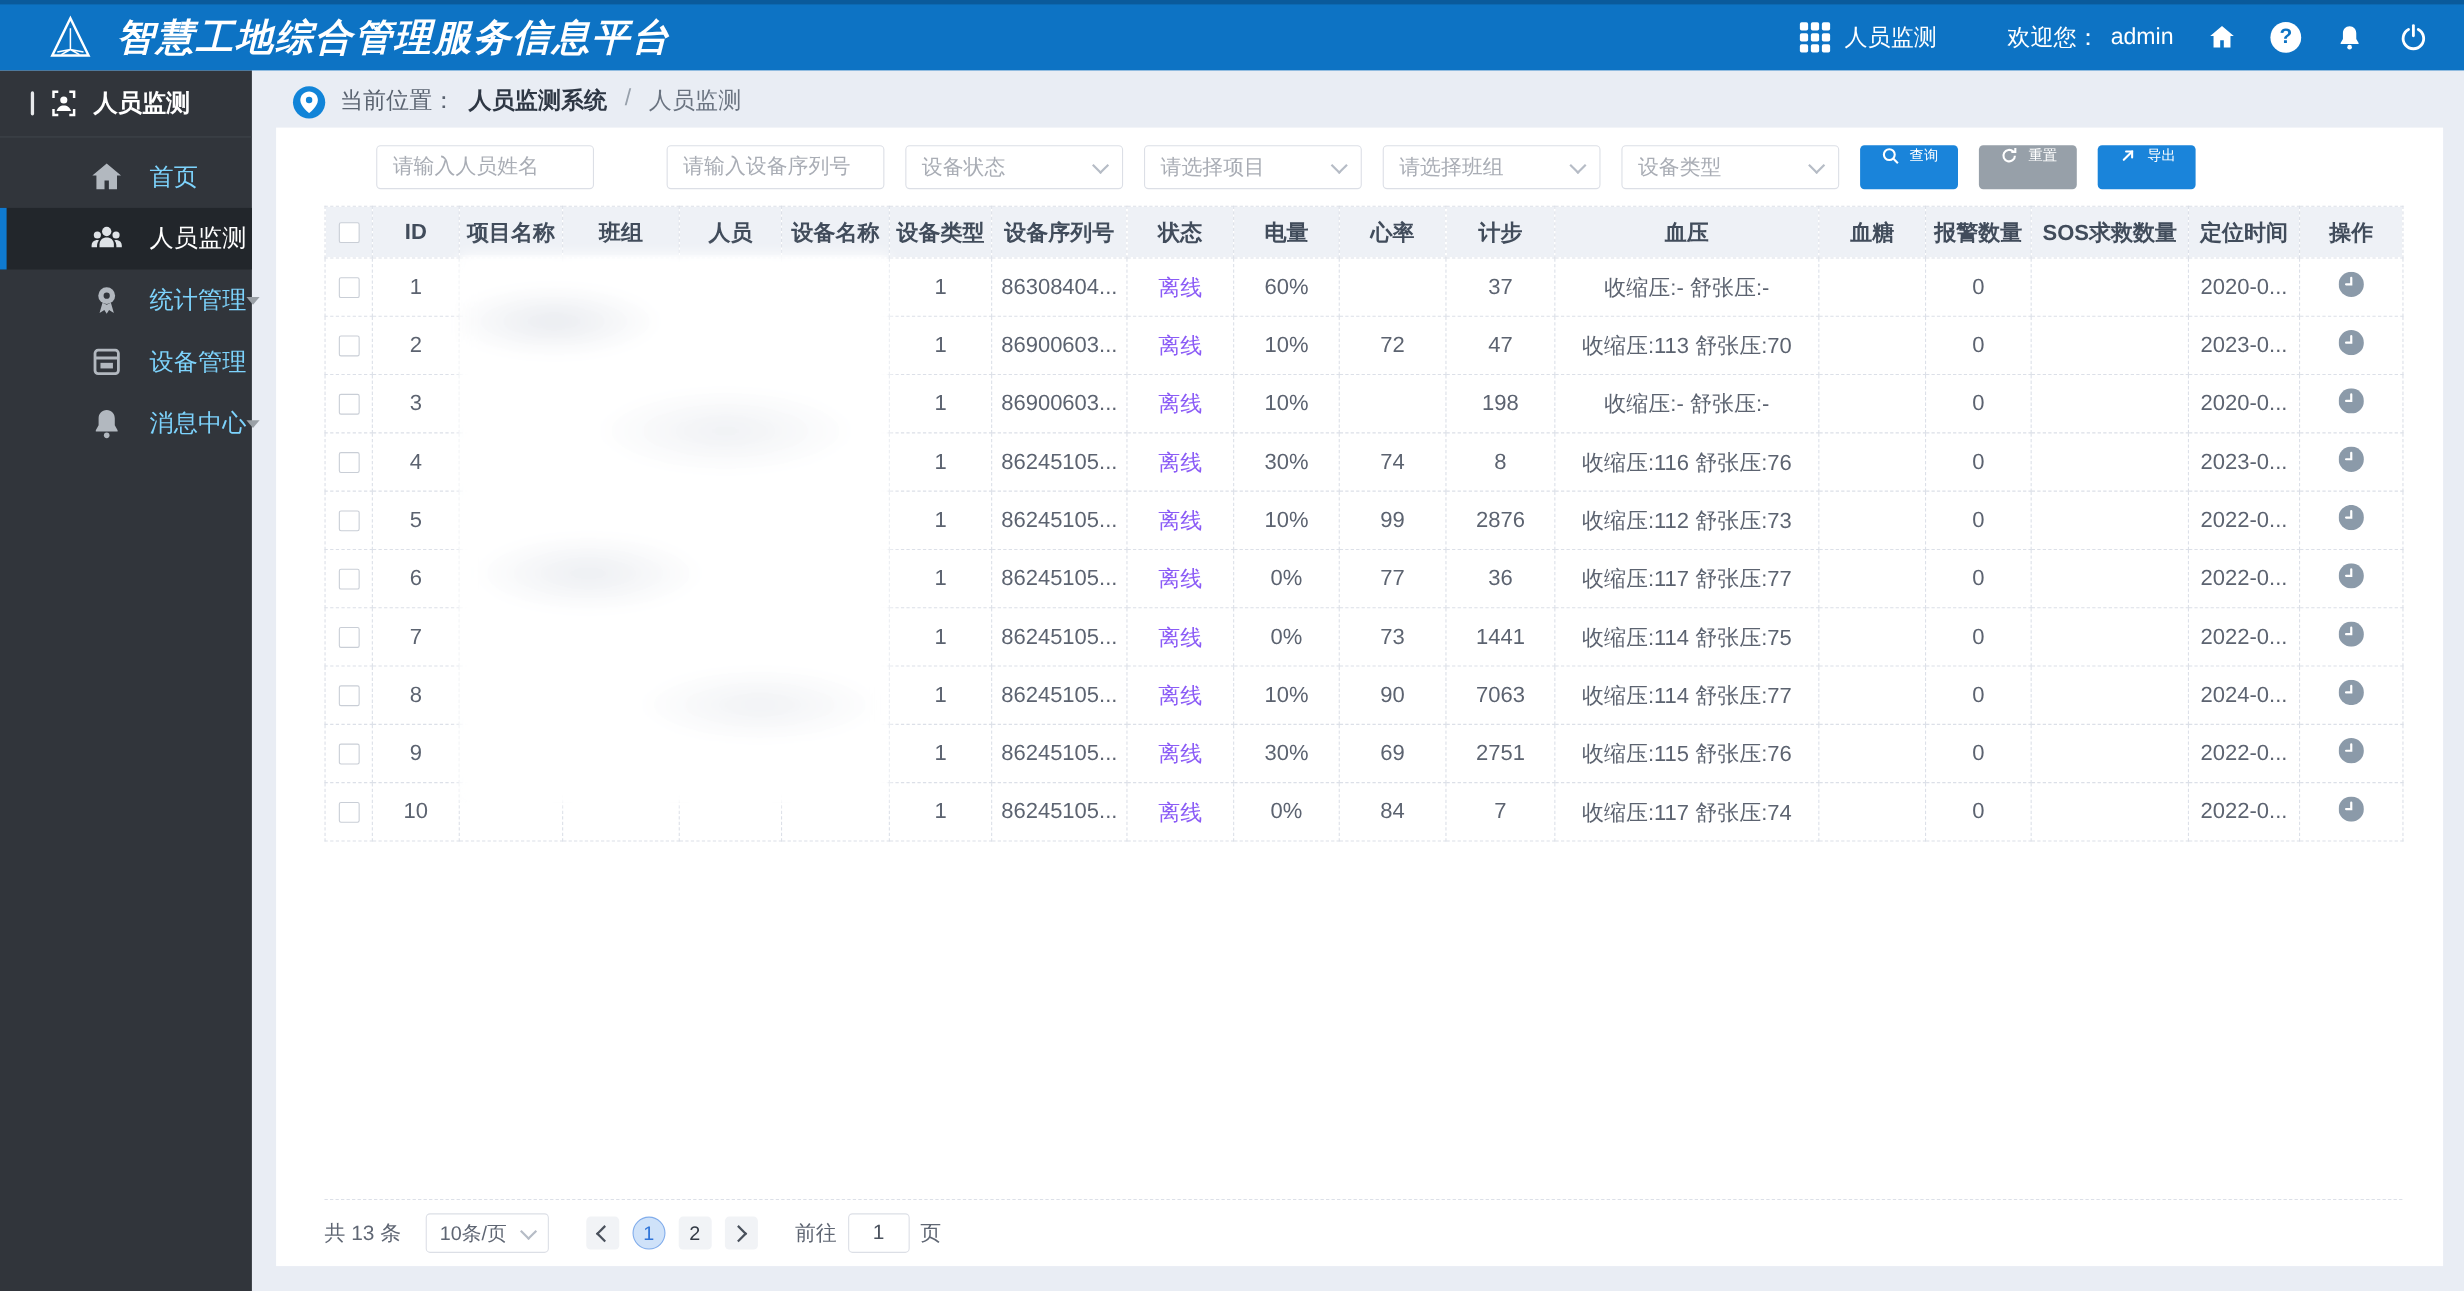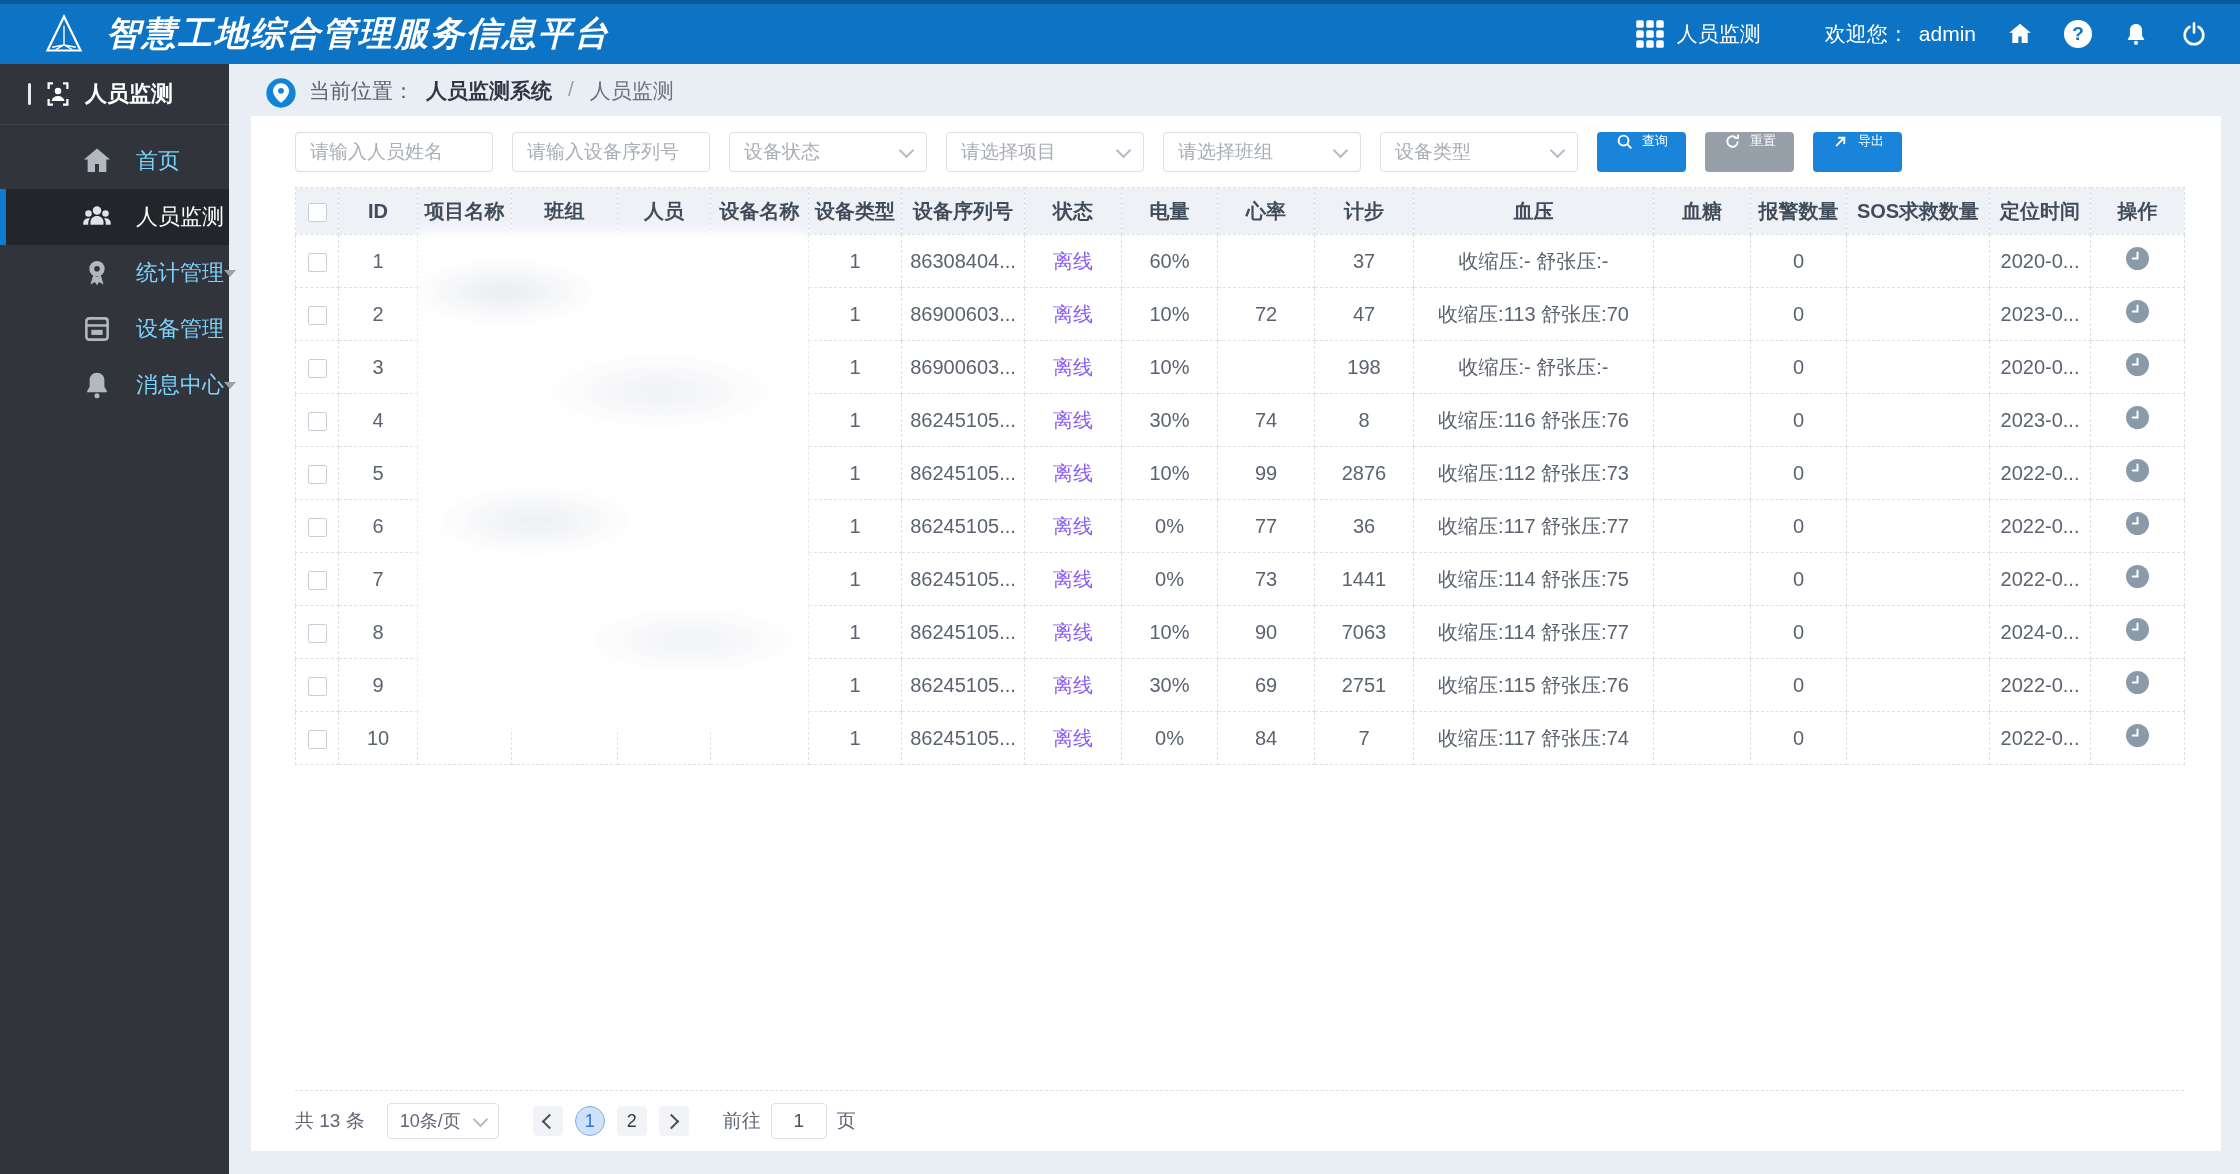--- a/index.html
+++ b/index.html
@@ -46,21 +46,21 @@
   .breadcrumb{position:absolute;left:36px;top:13px;height:38px;display:flex;gap:12px;font-size:21px;}
   .pin-icon{width:32px;height:32px;}
   .bc-label{color:#5a6370;}
   .bc-root{color:#2e3744;font-weight:bold;}
   .bc-sep{color:#97a0ab;margin:0 4px;}
   .bc-current{color:#6a7380;}
   .panel{position:absolute;left:22px;top:52px;width:1970px;height:1035px;background:#ffffff;}
   
   .filters{position:absolute;left:44px;top:16px;display:flex;align-items:center;gap:19px;}
   .f-input{width:198px;height:40px;box-sizing:border-box;border:1px solid #dcdfe6;border-radius:4px;
-    padding:0 14px;font-size:19px;color:#4b525e;font-family:inherit;outline:none;background:#fff;}
+    padding:0 14px;font-size:19px;color:#4b525e;font-family:inherit;outline:none;background:#fff;margin-left:47px;}
   .f-input::placeholder{color:#a9adb5;}
   .f-select{width:198px;height:40px;box-sizing:border-box;border:1px solid #dcdfe6;border-radius:4px;
     background:#fff;display:flex;align-items:center;justify-content:space-between;
     padding:0 14px;cursor:pointer;}
   .f-select .sel-label{font-size:19px;color:#a9adb5;}
   .chev{width:9px;height:9px;border-right:2px solid #b6bcc6;border-bottom:2px solid #b6bcc6;
     transform:rotate(45deg);margin-top:-4px;}
   .btn{height:40px;border:none;border-radius:4px;color:#fff;font-size:13px;font-family:inherit;
     display:flex;gap:8px;padding:0 18px;cursor:pointer;}
   .btn svg{width:19px;height:19px;}

